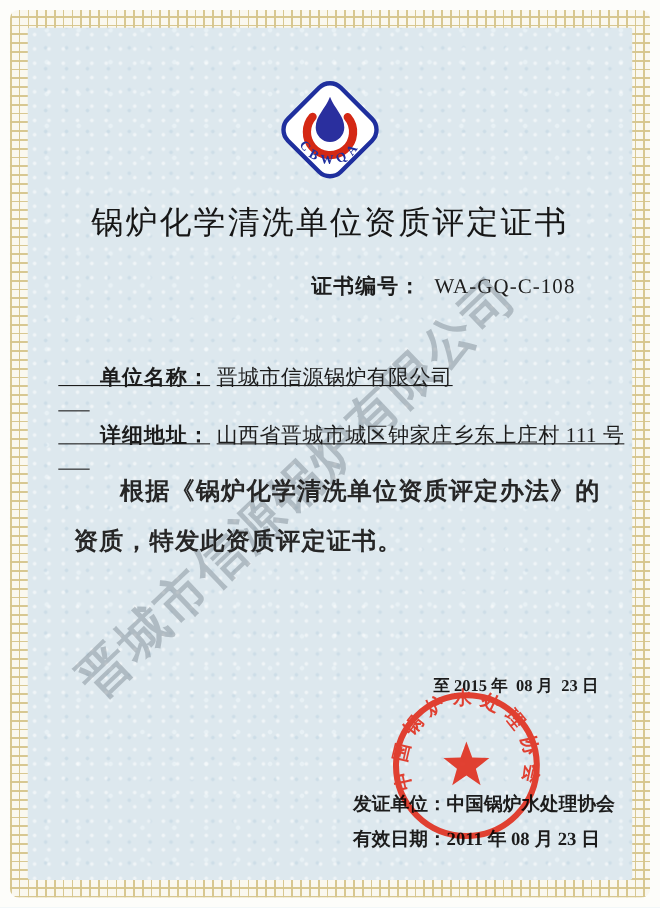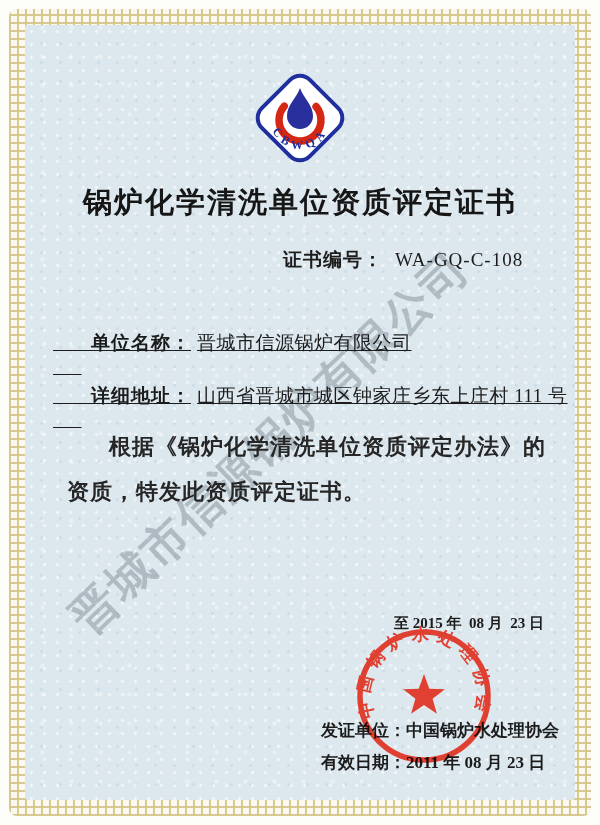--- a/index.html
+++ b/index.html
@@ -39,21 +39,21 @@
     font-weight:600; color:rgba(108,119,130,.40);
     z-index:1; pointer-events:none;
   }
 
   .layer { position:absolute; inset:0; z-index:2; }
 
   .logo { position:absolute; left:210px; top:35px; }
 
   .title {
     position:absolute; left:0; right:0; top:158px;
-    text-align:center; font-size:29px; font-weight:700;
+    text-align:center; font-size:29px; font-weight:400;
     letter-spacing:2px; color:#161616;
     font-family:"Liberation Serif", serif;
   }
 
   .cert-no { position:absolute; left:258px; top:222px; font-size:19px; color:#1c1c1c; }
   .cert-no .lbl { font-weight:700; letter-spacing:1px;text-align:center; }
   .cert-no .val { margin-left:12px; letter-spacing:1px; font-family:"Liberation Serif", serif;text-align:right; }
 
   .field-row { position:absolute; left:28px; font-size:19px; color:#1c1c1c; white-space:pre;text-decoration:underline; }
   .field-row .lbl { font-weight:700; letter-spacing:1px; }

